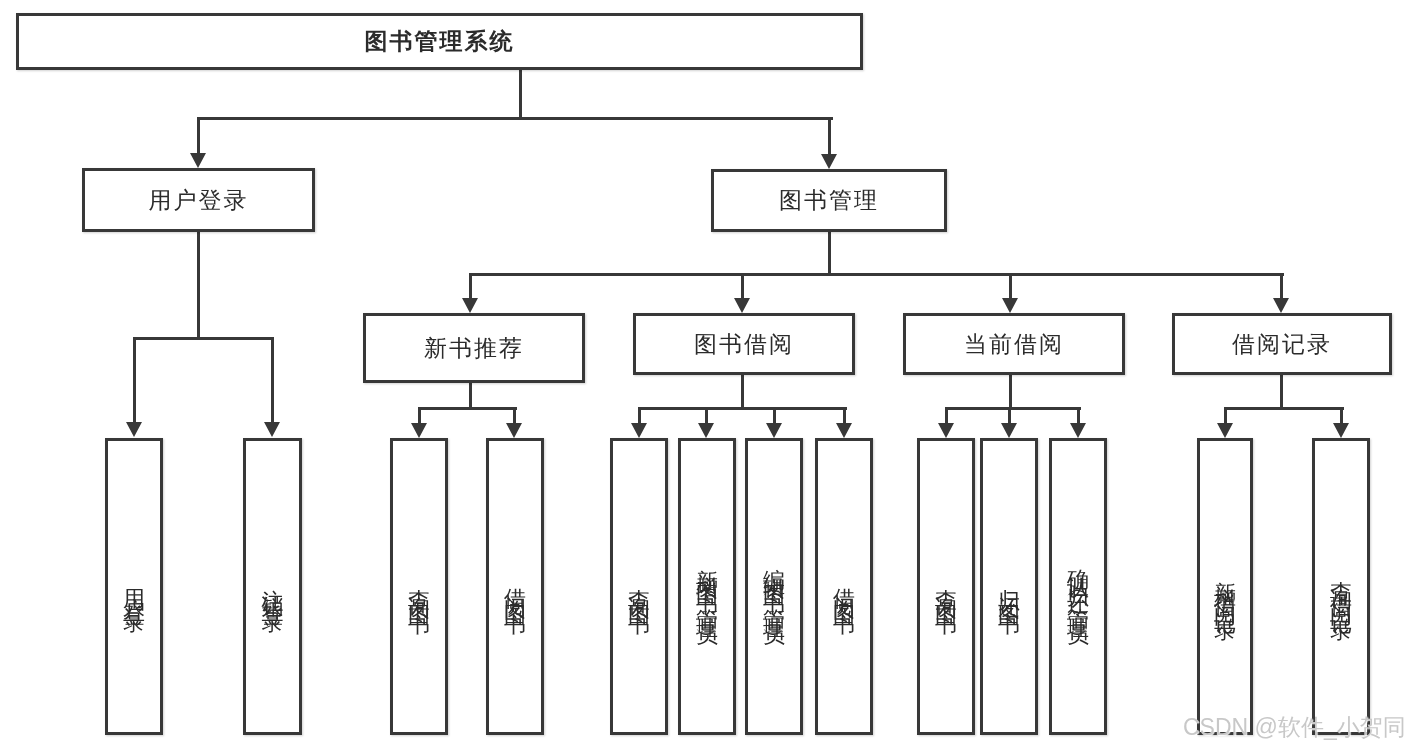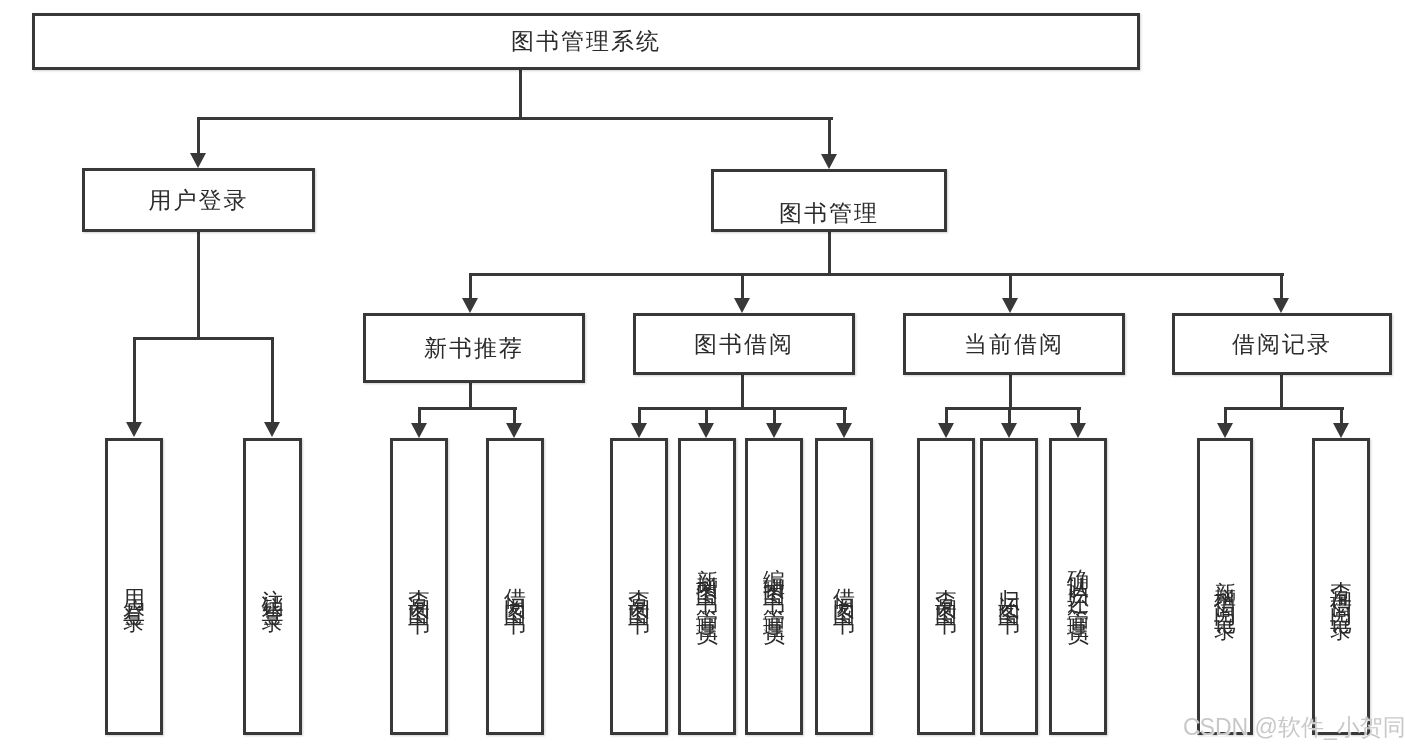--- a/index.html
+++ b/index.html
@@ -96,28 +96,28 @@
       <div class="arrow" style="left: 698px; top: 423px;"></div>
       <div class="arrow" style="left: 766px; top: 423px;"></div>
       <div class="arrow" style="left: 836px; top: 423px;"></div>
       <div class="arrow" style="left: 938px; top: 423px;"></div>
       <div class="arrow" style="left: 1001px; top: 423px;"></div>
       <div class="arrow" style="left: 1070px; top: 423px;"></div>
       <div class="arrow" style="left: 1217px; top: 423px;"></div>
       <div class="arrow" style="left: 1333px; top: 423px;"></div>
     </div>
 
-  <div class="hbox" style="left:32px;top:13px;width:1108px;height:57px;">
+  <div class="hbox" style="left:16px;top:13px;width:847px;height:57px;font-weight:bold;">
     <span>图书管理系统</span>
   </div>
 
   <div class="hbox" style="left:82px;top:168px;width:233px;height:64px;">
     <span>用户登录</span>
   </div>
-  <div class="hbox" style="left:711px;top:169px;width:236px;height:63px;align-items:flex-end;">
+  <div class="hbox" style="left:711px;top:169px;width:236px;height:63px;">
     <span>图书管理</span>
   </div>
 
   <div class="hbox" style="left:363px;top:313px;width:222px;height:70px;">
     <span>新书推荐</span>
   </div>
   <div class="hbox" style="left:633px;top:313px;width:222px;height:62px;">
     <span>图书借阅</span>
   </div>
   <div class="hbox" style="left:903px;top:313px;width:222px;height:62px;">

